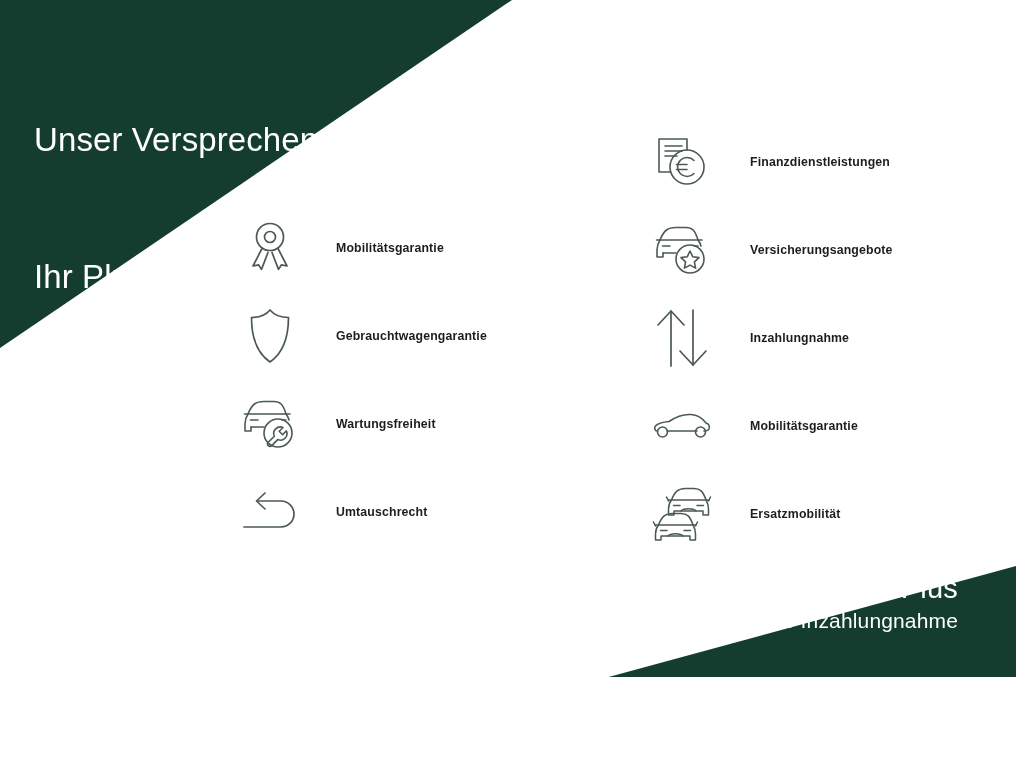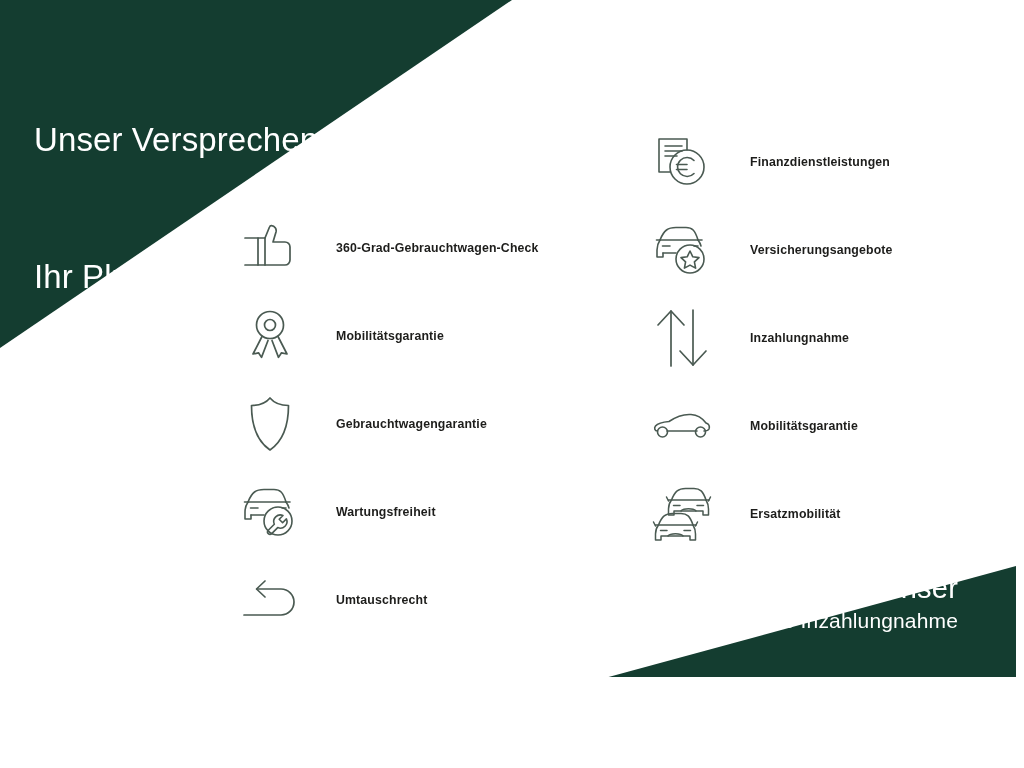--- a/index.html
+++ b/index.html
@@ -123,30 +123,20 @@
     <rect x="0" y="742" width="1024" height="26" fill="#ef6e0b"></rect>
   </svg>
 
   <div class="headline">
     <span class="line">Unser Versprechen.</span>
     <span class="line">Ihr Plus.</span>
   </div>
 
   <div class="col col-left">
 
-    <div class="feature">
-      <span class="icon">
-        <svg width="52" height="46" viewBox="0 0 52 46" fill="none" stroke="#4a5a52" stroke-width="1.7" stroke-linejoin="round" stroke-linecap="round">
-          <path d="M1 13 H14 M1 40 H14"></path>
-          <path d="M14 13 V40 H41 a5 5 0 0 0 5-5 V22 a5 5 0 0 0 -5-5 H29 l3-10 a5 5 0 0 0 -4.5-6.3 a2 2 0 0 0 -2 1.3 L21 13 H14 Z"></path>
-          <path d="M21 13 V40"></path>
-        </svg>
-      </span>
-      <span class="flabel">360-Grad-Gebrauchtwagen-Check</span>
-    </div>
 
     <div class="feature">
       <span class="icon">
         <svg width="46" height="52" viewBox="0 0 46 52" fill="none" stroke="#4a5a52" stroke-width="1.7" stroke-linejoin="round" stroke-linecap="round">
           <circle cx="23" cy="15" r="13.5"></circle>
           <circle cx="23" cy="15" r="5.5"></circle>
           <path d="M15 26.5 L6 44 l5.5 -1.2 l3 4.6 L21 30.5"></path>
           <path d="M31 26.5 L40 44 l-5.5 -1.2 l-3 4.6 L25 30.5"></path>
         </svg>
       </span>
@@ -267,18 +257,18 @@
         </svg>
       </span>
       <span class="flabel">Ersatzmobilität</span>
     </div>
 
   </div>
 
   <div class="logo-block">
     <div class="logo-row">
       <span class="logo-skoda">ŠKODA</span>
-      <span class="logo-plus">Unser</span>
+      <span class="logo-plus">Plus</span>
     </div>
     <div class="logo-sub">Zertifizierte Inzahlungnahme</div>
   </div>
 
 </div>
 
 </body></html>

